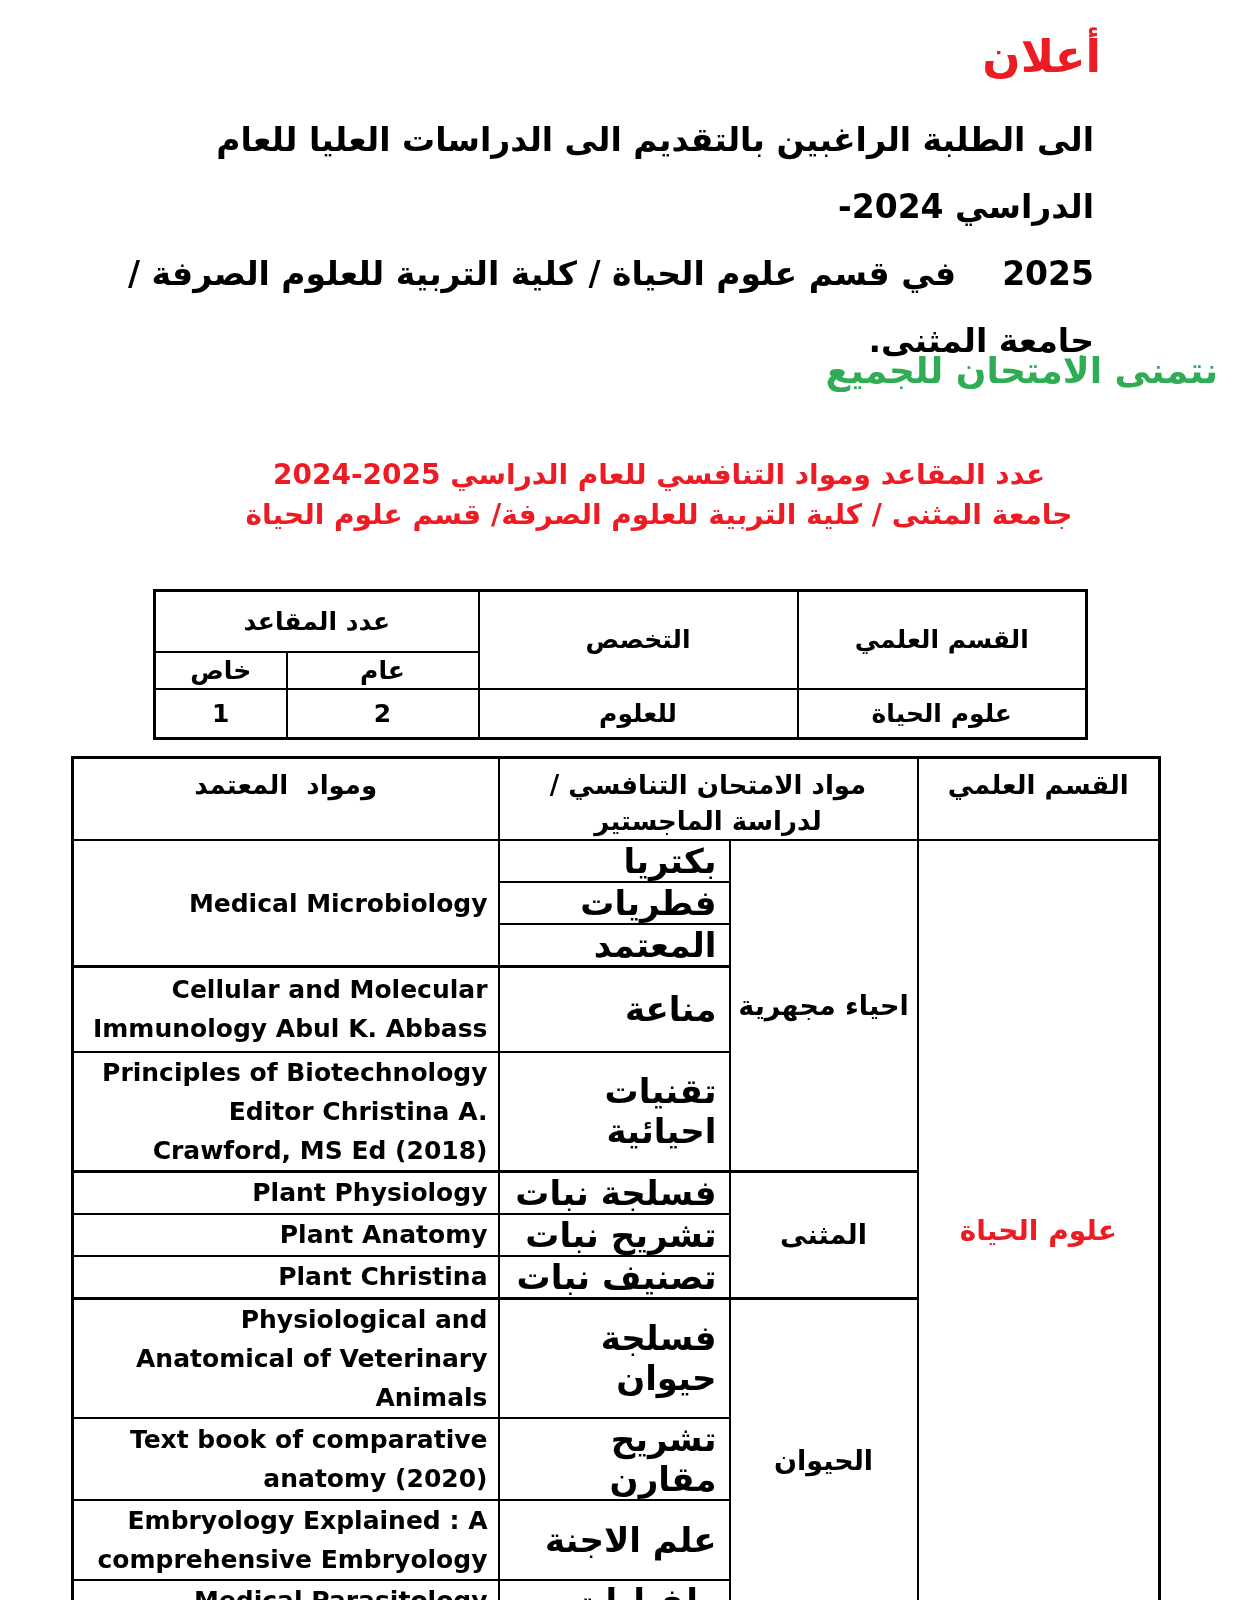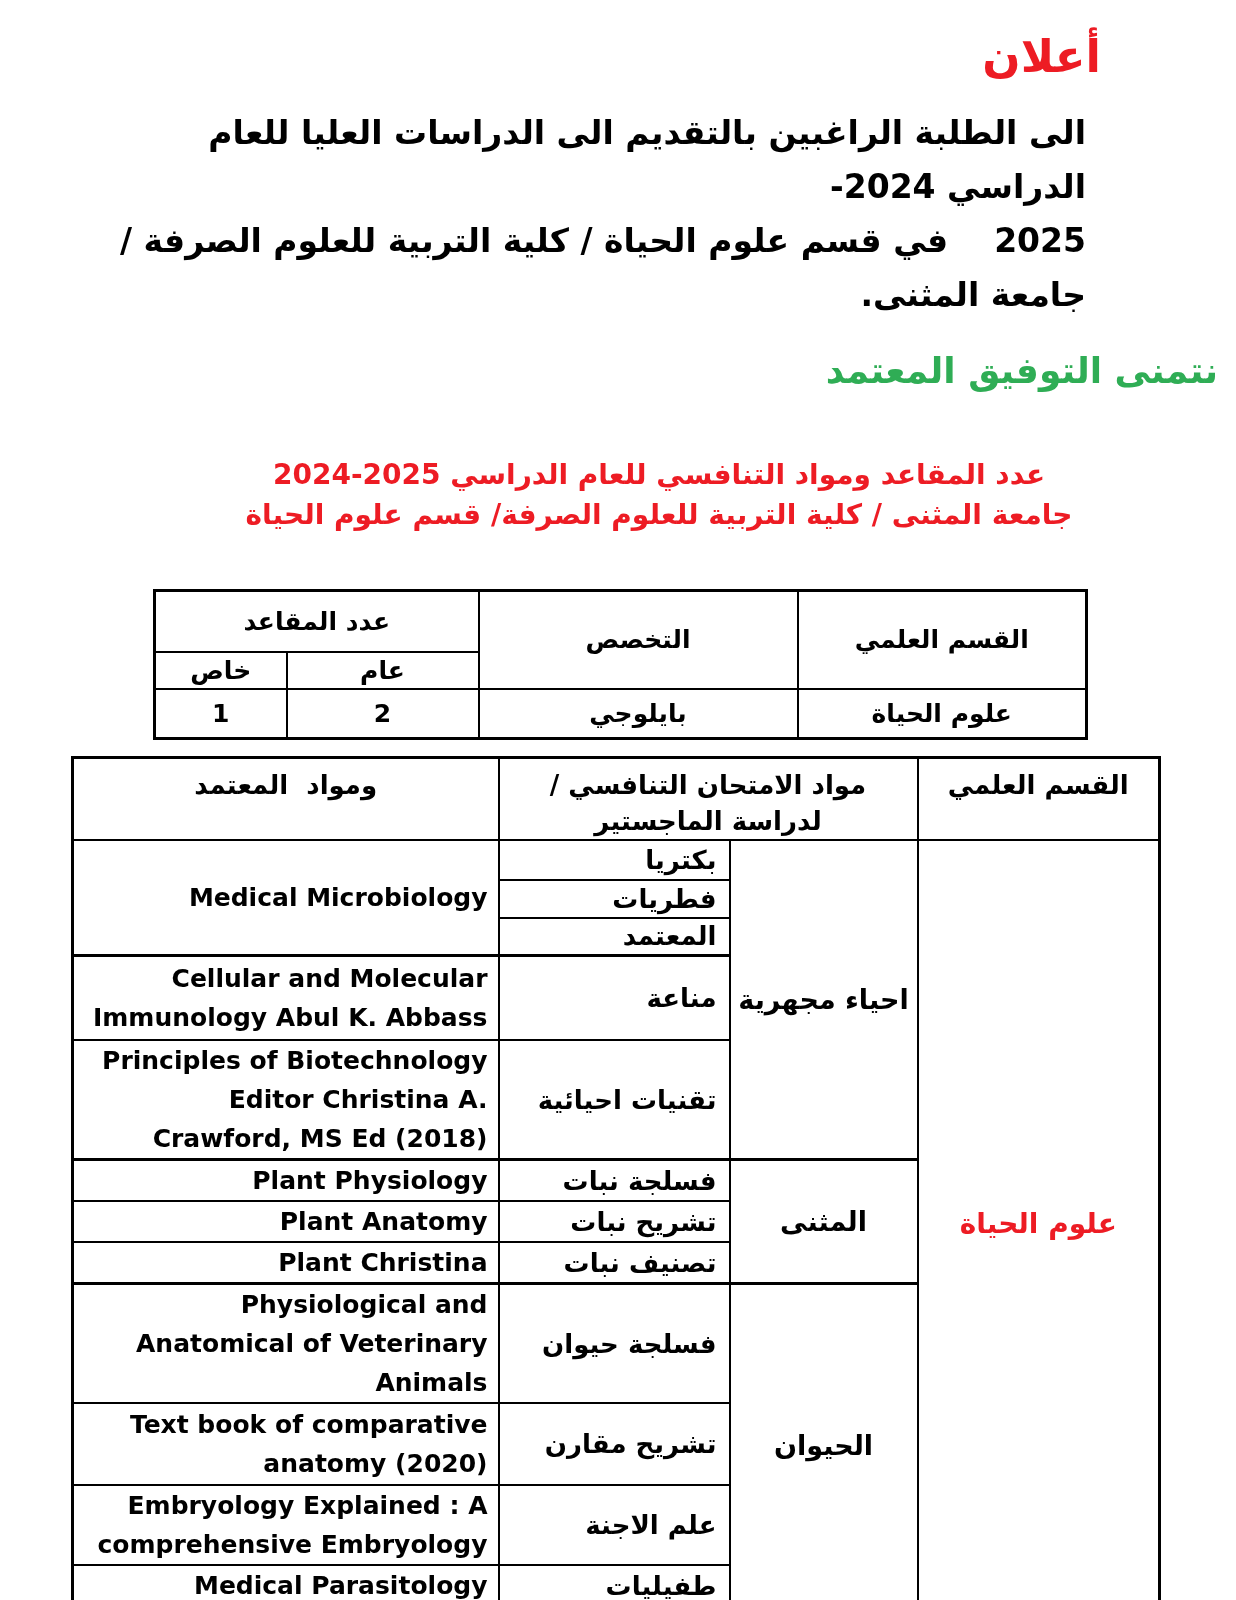--- a/index.html
+++ b/index.html
@@ -24,27 +24,27 @@
     top: 30px;
     right: 143px;
     font-size: 45px;
     font-weight: 700;
     color: #ed1c24;
     direction: rtl;
   }
   .intro {
     position: absolute;
     top: 106px;
-    right: 158px;
+    right: 150px;
     width: 1020px;
     direction: rtl;
     text-align: right;
     font-size: 33px;
     font-weight: 700;
-    line-height: 54px;
+    line-height: 67px;
   }
   .wish {
     position: absolute;
     top: 350px;
     right: 26px;
     direction: rtl;
     font-size: 36px;
     font-weight: 700;
     color: #2fad55;
   }
@@ -90,21 +90,21 @@
   }
   .t1 td { font-size: 25px; }
   .t2 th {
     font-size: 26px;
     vertical-align: top;
     padding-top: 8px;
     white-space: pre-wrap;
     line-height: 36px;
   }
   .t2 .subj {
-    font-size: 26px;
+    font-size: 34px;
     text-align: right;
     padding-left: 4px;
     padding-right: 12px;
   }
   .t2 .src {
     font-size: 25px;
     direction: ltr;
     line-height: 39px;
     padding: 0 10px;
     text-align: right;
@@ -121,21 +121,21 @@
 
 <div class="page">
 
   <div class="title">أعلان</div>
 
   <div class="intro">
     <div>الى الطلبة الراغبين بالتقديم الى الدراسات العليا للعام الدراسي 2024-</div>
     <div>2025&nbsp;&nbsp;&nbsp; في قسم علوم الحياة / كلية التربية للعلوم الصرفة / جامعة المثنى.</div>
   </div>
 
-  <div class="wish">نتمنى التوفيق المعتمد</div>
+  <div class="wish">نتمنى الامتحان للجميع</div>
 
   <div class="subhead">
     <div>عدد المقاعد ومواد التنافسي للعام الدراسي 2025-2024</div>
     <div>جامعة المثنى / كلية التربية للعلوم الصرفة/ قسم علوم الحياة</div>
   </div>
 
   <table class="t1">
     <colgroup>
       <col style="width:289px">
       <col style="width:319px">
@@ -147,21 +147,21 @@
         <td rowspan="2">القسم العلمي</td>
         <td rowspan="2">التخصص</td>
         <td colspan="2">عدد المقاعد</td>
       </tr>
       <tr style="height:37px">
         <td>عام</td>
         <td>خاص</td>
       </tr>
       <tr style="height:50px">
         <td>علوم الحياة</td>
-        <td>بايلوجي</td>
+        <td>للعلوم</td>
         <td>2</td>
         <td>1</td>
       </tr>
     </tbody>
   </table>
 
   <table class="t2">
     <colgroup>
       <col style="width:242px">
       <col style="width:188px">

